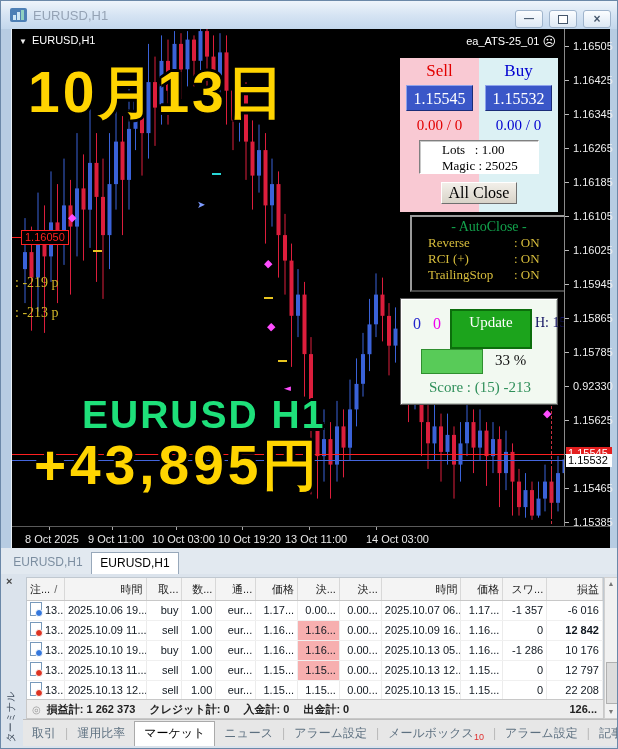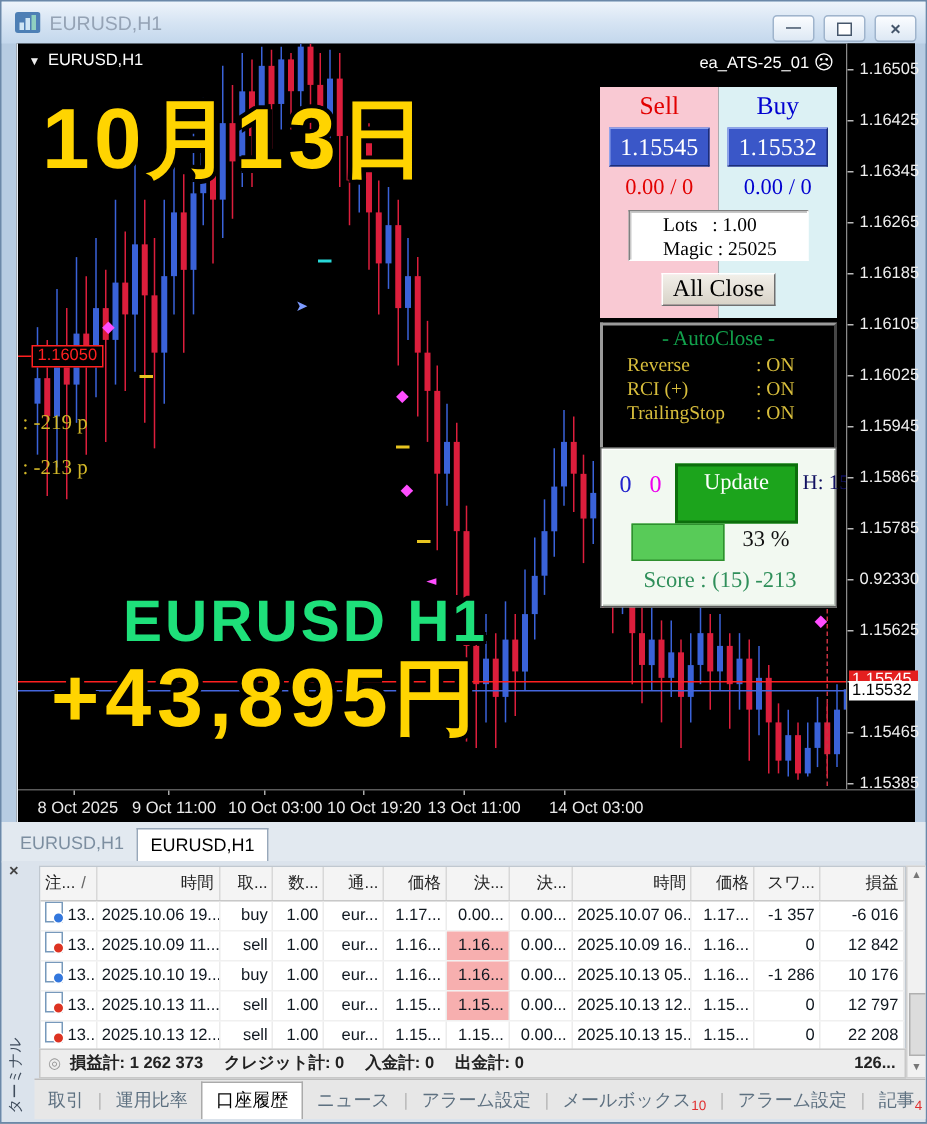--- a/index.html
+++ b/index.html
@@ -50,21 +50,21 @@
   .side-title{text-align:center;font-size:17px;margin-top:3px;}
   .side-title.sell{color:#e20000;}
   .side-title.buy{color:#0000d0;}
   .price-btn{margin:4px auto 0;width:67px;height:26px;background:#3a57c8;border-top:1px solid #8fa3ec;border-left:1px solid #8fa3ec;border-right:1px solid #1b2d78;border-bottom:1px solid #1b2d78;color:#fff;font-size:16px;text-align:center;line-height:25px;box-sizing:border-box;}
   .stats-line{text-align:center;font-size:15px;margin-top:6px;}
   .stats-line.sell{color:#e20000;}
   .stats-line.buy{color:#0000d0;}
   .lots-box{position:absolute;left:50%;transform:translateX(-50%);top:82px;width:120px;height:34px;background:#fff;border:1px solid;border-color:#808080 #fff #fff #808080;box-shadow:inset 1px 1px 0 #c8c8c8;font-size:13px;color:#000;padding:1px 0 0 22px;white-space:pre;box-sizing:border-box;}
   .allclose{position:absolute;left:50%;transform:translateX(-50%);top:124px;width:76px;height:22px;background:linear-gradient(#f2efe9,#d8d3c8);border:1px solid;border-color:#fff #6f6f6f #6f6f6f #fff;font-family:"Liberation Serif",serif;font-size:16px;color:#000;text-align:center;line-height:20px;box-sizing:border-box;}
   
-  .acpanel{position:absolute;left:388px;top:186px;width:158px;height:94px;background:#000;border:2px outset #9a9a9a;box-sizing:border-box;z-index:9;font-family:"Liberation Serif",serif;}
+  .acpanel{position:absolute;left:398px;top:186px;width:158px;height:77px;background:#000;border:2px outset #9a9a9a;box-sizing:border-box;z-index:9;font-family:"Liberation Serif",serif;}
   .ac-title{color:#12a24c;font-size:14px;text-align:center;margin-top:2px;}
   .ac-row{display:flex;color:#d8be3c;font-size:13px;line-height:16px;padding-left:16px;}
   .ac-row .lbl{width:86px;}
   
   .upanel{position:absolute;left:388px;top:269px;width:158px;height:107px;background:#f2f9f1;border:1px solid #5a5a5a;box-shadow:inset 1px 1px 0 #fff,inset -1px -1px 0 #b9c2b9;box-sizing:border-box;z-index:9;font-family:"Liberation Serif",serif;}
   .u-c1{position:absolute;left:12px;top:16px;font-size:16px;color:#2222cc;}
   .u-c2{position:absolute;left:32px;top:16px;font-size:16px;color:#ee00ee;}
   .u-btn{position:absolute;left:49px;top:10px;width:82px;height:40px;background:#1ca41c;border:2px solid #0c6e0c;color:#fff;font-family:"Liberation Serif",serif;font-size:15px;text-align:center;line-height:23px;box-sizing:border-box;}
   .u-h{position:absolute;left:134px;top:16px;font-size:14px;color:#101060;white-space:nowrap;}
   .u-bar{position:absolute;left:20px;top:50px;width:60px;height:23px;background:#58cb58;border:1px solid #2f8f2f;}
@@ -463,21 +463,21 @@
           <div class="tcell" style="width: 82px; text-align: left;">2025.10.09 11...</div>
           <div class="tcell" style="width: 36px; text-align: right;">sell</div>
           <div class="tcell" style="width: 34px; text-align: right;">1.00</div>
           <div class="tcell" style="width: 40px; text-align: right;">eur...</div>
           <div class="tcell" style="width: 42px; text-align: right;">1.16...</div>
           <div class="tcell pink" style="width: 42px; text-align: right;">1.16...</div>
           <div class="tcell" style="width: 42px; text-align: right;">0.00...</div>
           <div class="tcell" style="width: 80px; text-align: left;">2025.10.09 16...</div>
           <div class="tcell" style="width: 42px; text-align: right;">1.16...</div>
           <div class="tcell" style="width: 44px; text-align: right;">0</div>
-          <div class="tcell" style="width: 56px; text-align: right;">12 842</div>
+          <div class="tcell" style="width: 56px; text-align: right; font-weight: bold;">12 842</div>
         </div>
         <div class="trow">
           <div class="tcell" style="width: 38px; text-align: left;"><span class="oicon buy"><i></i></span>13...</div>
           <div class="tcell" style="width: 82px; text-align: left;">2025.10.10 19...</div>
           <div class="tcell" style="width: 36px; text-align: right;">buy</div>
           <div class="tcell" style="width: 34px; text-align: right;">1.00</div>
           <div class="tcell" style="width: 40px; text-align: right;">eur...</div>
           <div class="tcell" style="width: 42px; text-align: right;">1.16...</div>
           <div class="tcell pink" style="width: 42px; text-align: right;">1.16...</div>
           <div class="tcell" style="width: 42px; text-align: right;">0.00...</div>
@@ -516,21 +516,21 @@
         </div>
       </div>
     <div class="sumrow" id="sumrow">
       <span class="sum-ico">◎</span><span id="sumItems"><span class="sum-item">損益計: 1 262 373</span><span class="sum-item">クレジット計: 0</span><span class="sum-item">入金計: 0</span><span class="sum-item">出金計: 0</span></span>
       <span class="sum-right">126...</span>
     </div>
     <div class="termtabs" id="termtabs">
         <div class="ttab">取引</div>
         <span class="tsep">|</span>
         <div class="ttab">運用比率</div>
-        <div class="ttab active">口座履歴</div>
+        <div class="ttab active">マーケット</div>
         <div class="ttab">ニュース</div>
         <span class="tsep">|</span>
         <div class="ttab">アラーム設定</div>
         <span class="tsep">|</span>
         <div class="ttab">メールボックス<span class="badge">10</span></div>
         <span class="tsep">|</span>
         <div class="ttab">アラーム設定</div>
         <span class="tsep">|</span>
         <div class="ttab">記事<span class="badge">4</span></div>
         <span class="tsep">|</span>

